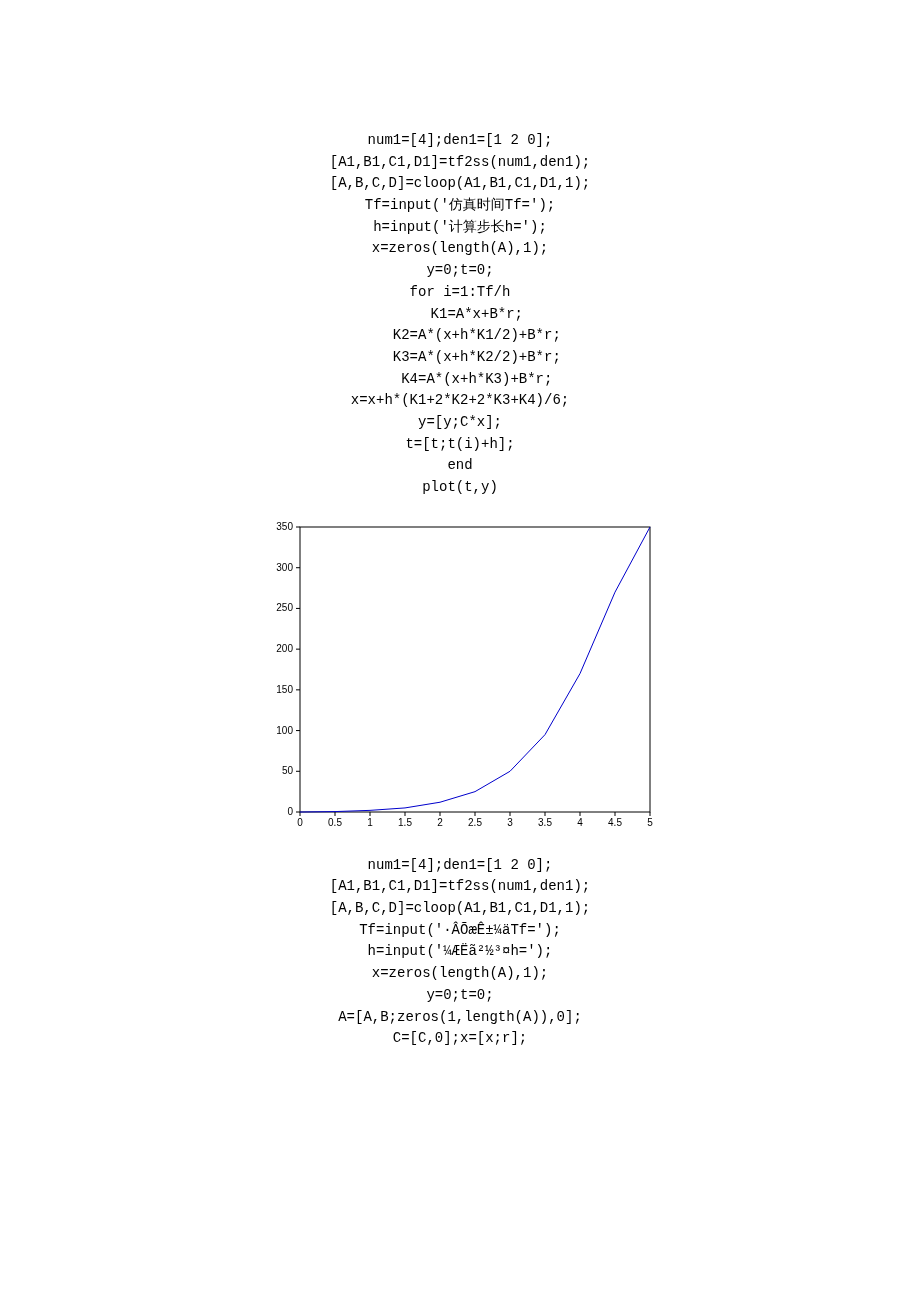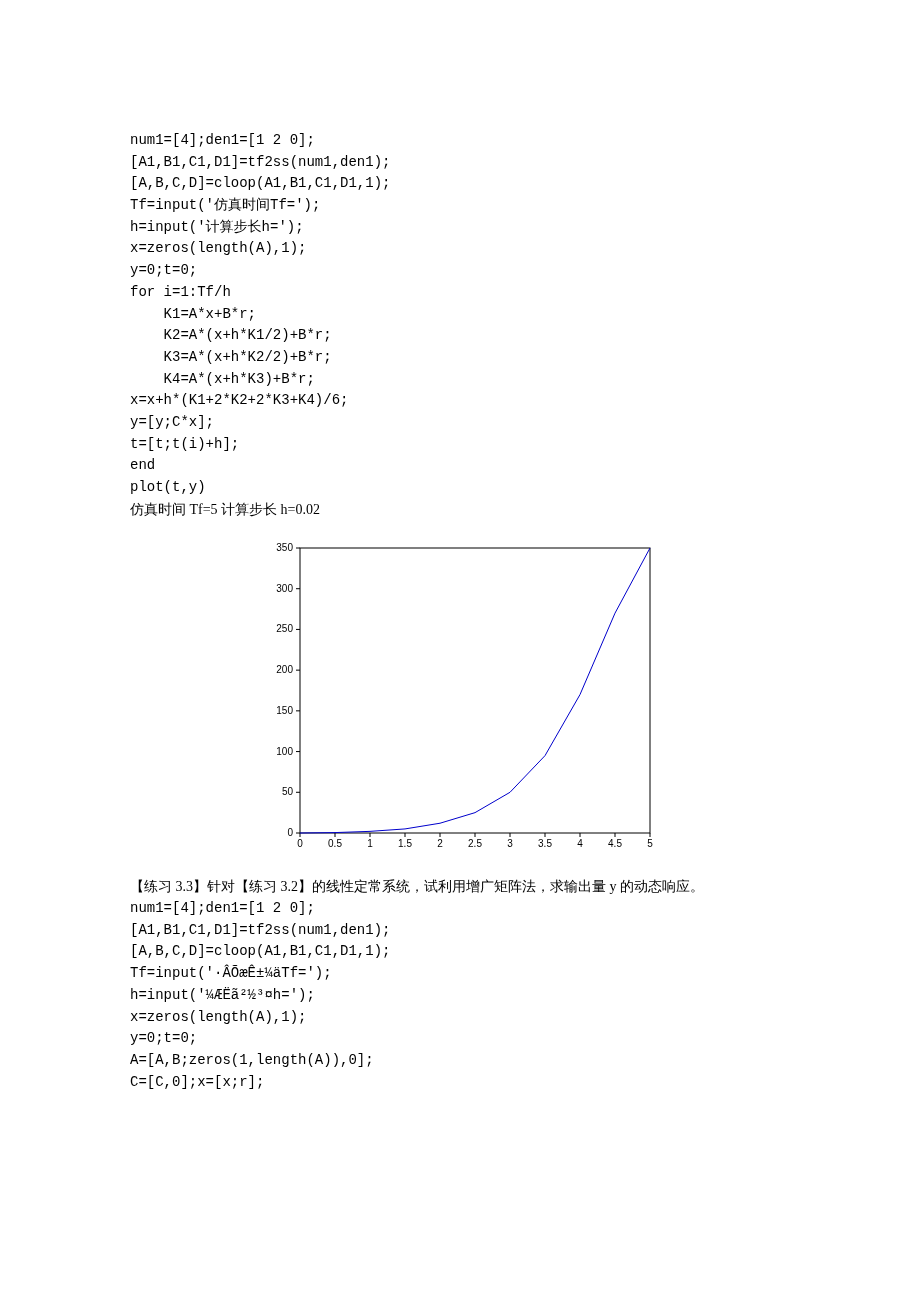--- a/index.html
+++ b/index.html
@@ -12,20 +12,21 @@
     width: 920px;
   }
   .page {
     padding: 130px 130px 60px 130px;
   }
   .code {
     font-family: "Courier New", monospace;
     font-size: 14px;
     line-height: 1.55;
     white-space: pre;
+    text-align: center;
   }
   .prose {
     font-family: "SimSun", serif;
     font-size: 14px;
     line-height: 1.55;
   }
   .chart-wrap {
     width: 100%;
     display: flex;
     justify-content: center;
@@ -70,22 +71,20 @@
     K1=A*x+B*r;
     K2=A*(x+h*K1/2)+B*r;
     K3=A*(x+h*K2/2)+B*r;
     K4=A*(x+h*K3)+B*r;
 x=x+h*(K1+2*K2+2*K3+K4)/6;
 y=[y;C*x];
 t=[t;t(i)+h];
 end
 plot(t,y)</div>
 
-  <div class="prose" id="params">仿真时间 Tf=5
-计算步长 h=0.02</div>
 
   <div class="chart-wrap">
     <svg class="chart" id="chart" width="400" height="320">
         <rect x="40" y="10" width="350" height="285" class="axis-line" fill="none"></rect>
         <line x1="40" y1="295" x2="40" y2="299" class="tick-line"></line>
         <text x="40" y="309" class="axis-text" text-anchor="middle">0</text>
         <line x1="75" y1="295" x2="75" y2="299" class="tick-line"></line>
         <text x="75" y="309" class="axis-text" text-anchor="middle">0.5</text>
         <line x1="110" y1="295" x2="110" y2="299" class="tick-line"></line>
         <text x="110" y="309" class="axis-text" text-anchor="middle">1</text>
@@ -118,21 +117,20 @@
         <line x1="36" y1="91.42857142857142" x2="40" y2="91.42857142857142" class="tick-line"></line>
         <text x="33" y="94.42857142857142" class="axis-text" text-anchor="end">250</text>
         <line x1="36" y1="50.71428571428572" x2="40" y2="50.71428571428572" class="tick-line"></line>
         <text x="33" y="53.71428571428572" class="axis-text" text-anchor="end">300</text>
         <line x1="36" y1="10" x2="40" y2="10" class="tick-line"></line>
         <text x="33" y="13" class="axis-text" text-anchor="end">350</text>
         <path d="M40 295 L75 294.59285714285716 L110 293.37142857142857 L145 290.92857142857144 L180 285.2285714285714 L215 274.64285714285717 L250 254.28571428571428 L285 217.64285714285717 L320 156.57142857142858 L355 75.14285714285714 L390 10 " class="plot-line"></path>
       </svg>
   </div>
 
-  <div class="prose">【练习 3.3】针对【练习 3.2】的线性定常系统，试利用增广矩阵法，求输出量 y 的动态响应。</div>
 
   <div class="code" id="code2">num1=[4];den1=[1 2 0];
 [A1,B1,C1,D1]=tf2ss(num1,den1);
 [A,B,C,D]=cloop(A1,B1,C1,D1,1);
 Tf=input('·ÂÕæÊ±¼äTf=');
 h=input('¼ÆËã²½³¤h=');
 x=zeros(length(A),1);
 y=0;t=0;
 A=[A,B;zeros(1,length(A)),0];
 C=[C,0];x=[x;r];</div>

